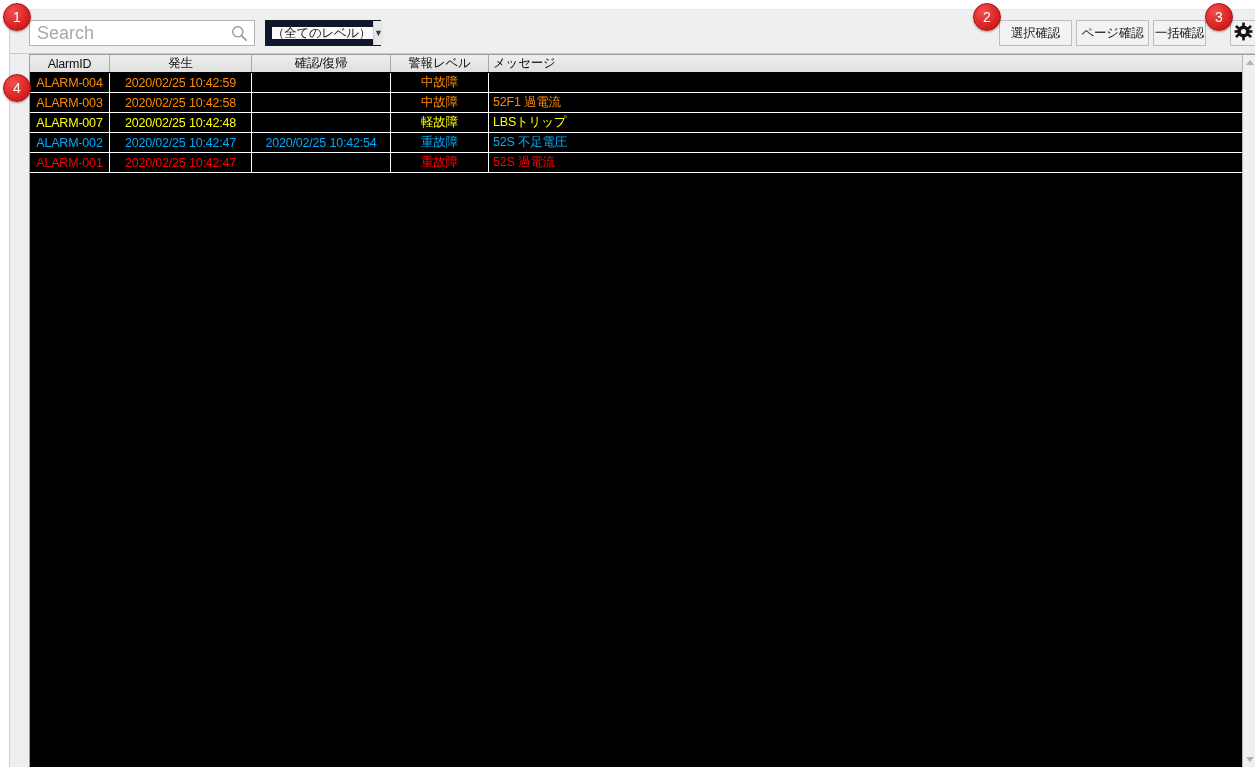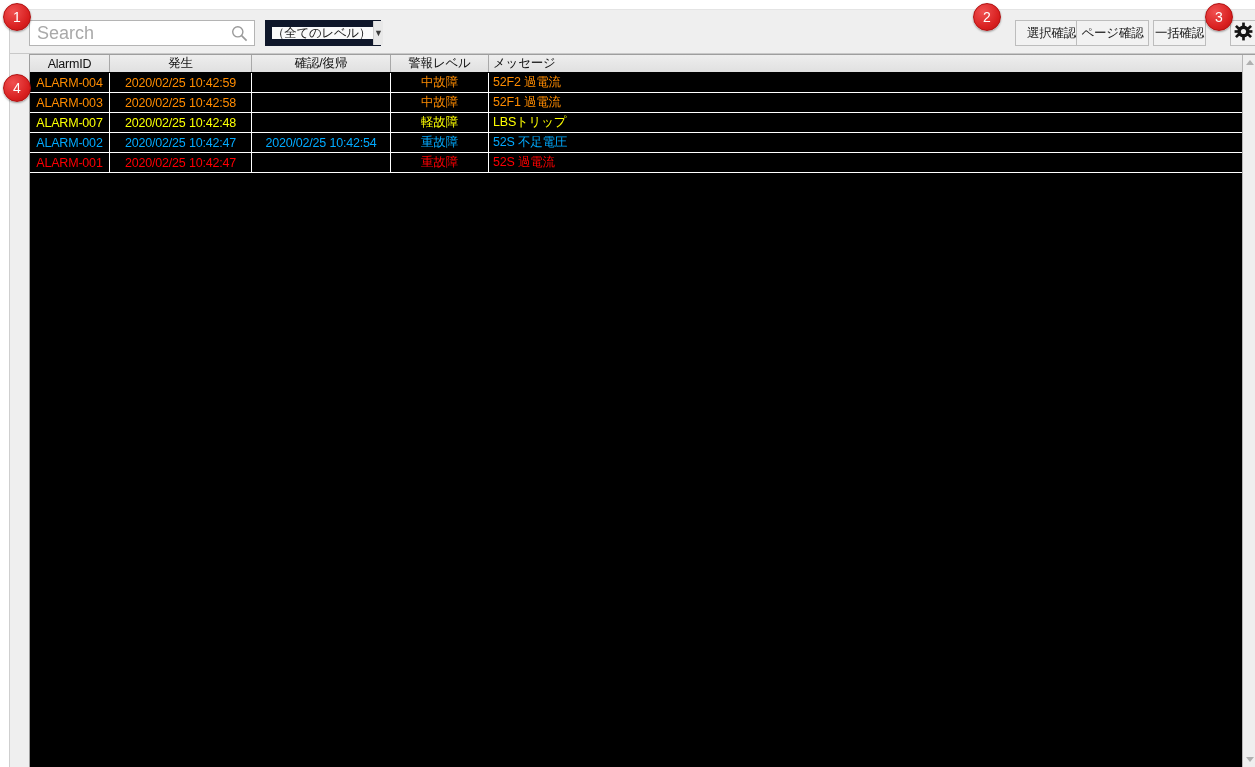--- a/index.html
+++ b/index.html
@@ -100,21 +100,21 @@
     border: 1px solid #bdbdbd;
     font-family: "Liberation Sans", "DejaVu Sans", sans-serif;
     font-size: 12.5px;
     color: #1a1a1a;
     display: flex;
     align-items: center;
     justify-content: center;
     cursor: default;
     letter-spacing: -0.2px;
   }
-  #btn-select  { left: 989px; width: 73px; margin-left: 16px; }
+  #btn-select  { left: 989px; width: 73px; }
   #btn-page    { left: 1066px; width: 73px; }
   #btn-all     { left: 1143px; width: 53px; }
 
   .gear-button {
     position: absolute;
     left: 1220px; top: 10px;
     width: 26px; height: 26px;
     background: #f2f2f2;
     border: 1px solid #bdbdbd;
     display: flex; align-items: center; justify-content: center;
@@ -286,21 +286,20 @@
           <div class="th c3">警報レベル</div>
           <div class="th c4 left">メッセージ</div>
         </div>
 
       <div class="tbody" id="tbody">
           <div class="row">
             <div class="td c0" style="color: rgb(255, 140, 0);">ALARM-004</div>
             <div class="td c1" style="color: rgb(255, 140, 0);">2020/02/25 10:42:59</div>
             <div class="td c2" style="color: rgb(255, 140, 0);"></div>
             <div class="td c3" style="color: rgb(255, 140, 0);">中故障</div>
-            <div class="td c4 left" style="color: rgb(255, 140, 0);">52F2 過電流</div>
           </div>
           <div class="row">
             <div class="td c0" style="color: rgb(255, 140, 0);">ALARM-003</div>
             <div class="td c1" style="color: rgb(255, 140, 0);">2020/02/25 10:42:58</div>
             <div class="td c2" style="color: rgb(255, 140, 0);"></div>
             <div class="td c3" style="color: rgb(255, 140, 0);">中故障</div>
             <div class="td c4 left" style="color: rgb(255, 140, 0);">52F1 過電流</div>
           </div>
           <div class="row">
             <div class="td c0" style="color: rgb(255, 255, 0);">ALARM-007</div>

